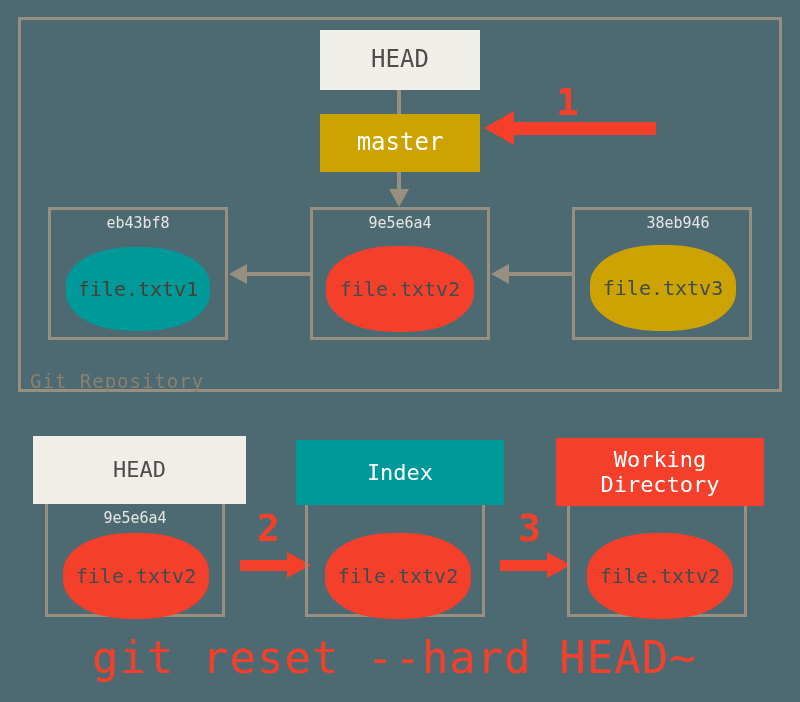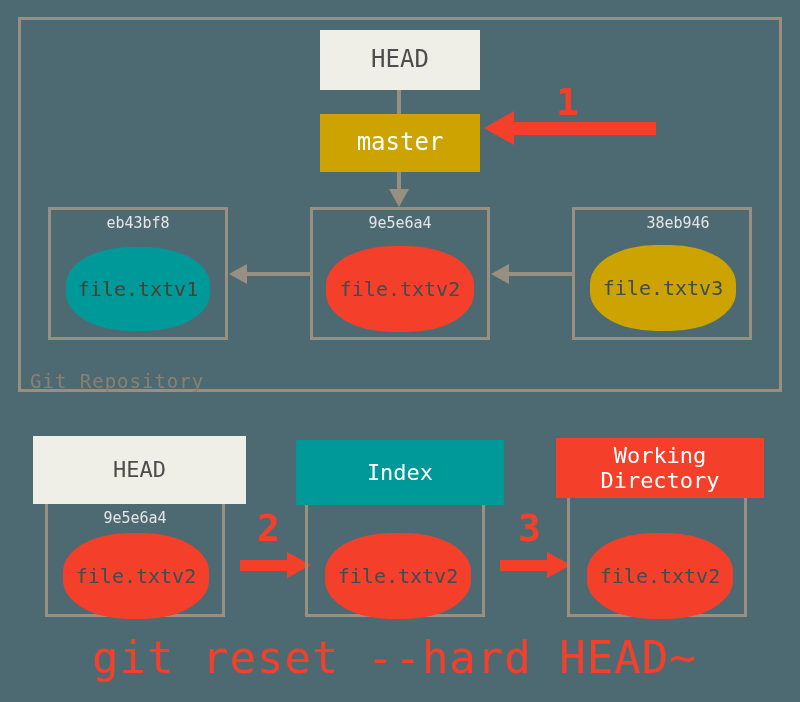--- a/index.html
+++ b/index.html
@@ -204,21 +204,21 @@
   <div class="blob red" style="left:325px; top:533px; width:146px; height:86px; font-size:20px;">
     <span>file.txt</span>
     <span>v2</span>
   </div>
 
   <div class="step-num" style="left:518px; top:509px;">3</div>
   <div class="stem-red" style="left:500px; top:560px; width:48px; height:11px;"></div>
   <div class="tri red-right" style="left:547px; top:552px;"></div>
 
   <div class="frame" style="left:567px; top:460px; width:180px; height:157px;"></div>
-  <div class="labelbox workdir" style="left:556px; top:438px; width:208px; height:60px; font-size:22px;">
+  <div class="labelbox workdir" style="left:556px; top:438px; width:208px; height:68px; font-size:22px;">
     <span>Working
 Directory</span>
   </div>
   <div class="blob red" style="left:587px; top:533px; width:146px; height:86px; font-size:20px;">
     <span>file.txt</span>
     <span>v2</span>
   </div>
 
   <div class="command" style="left:92px; top:632px;">git reset --hard HEAD~</div>
 

